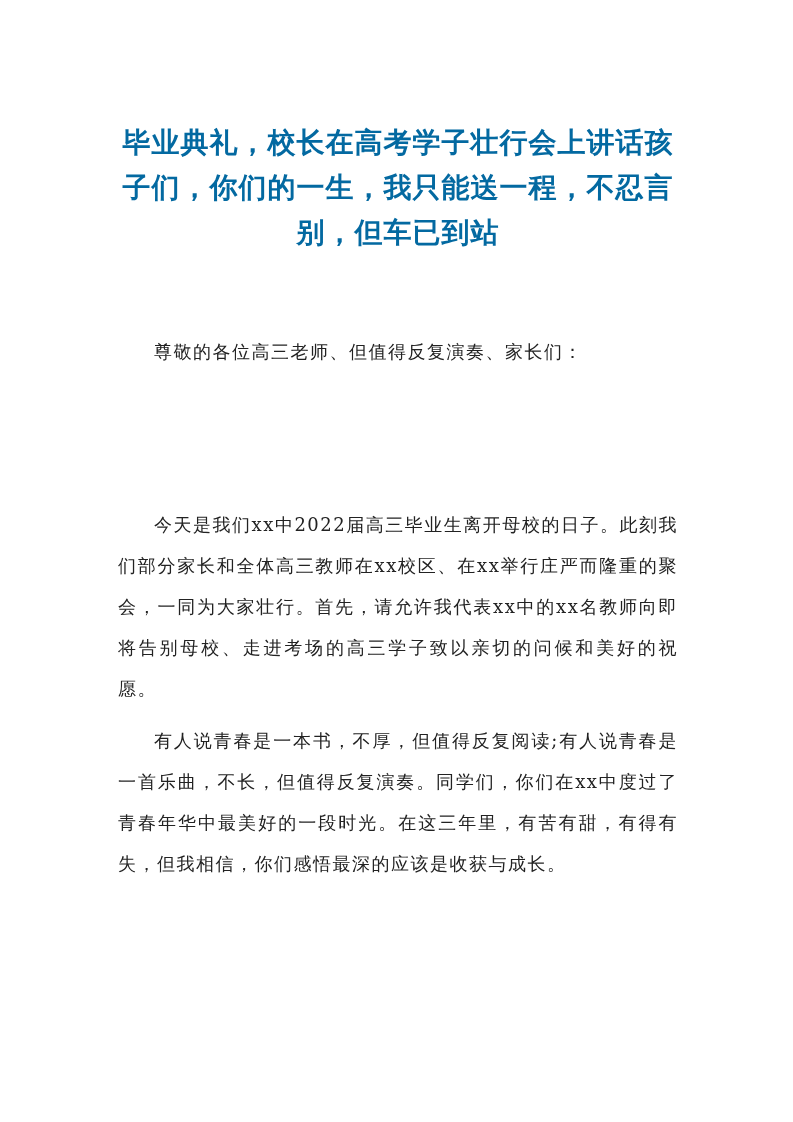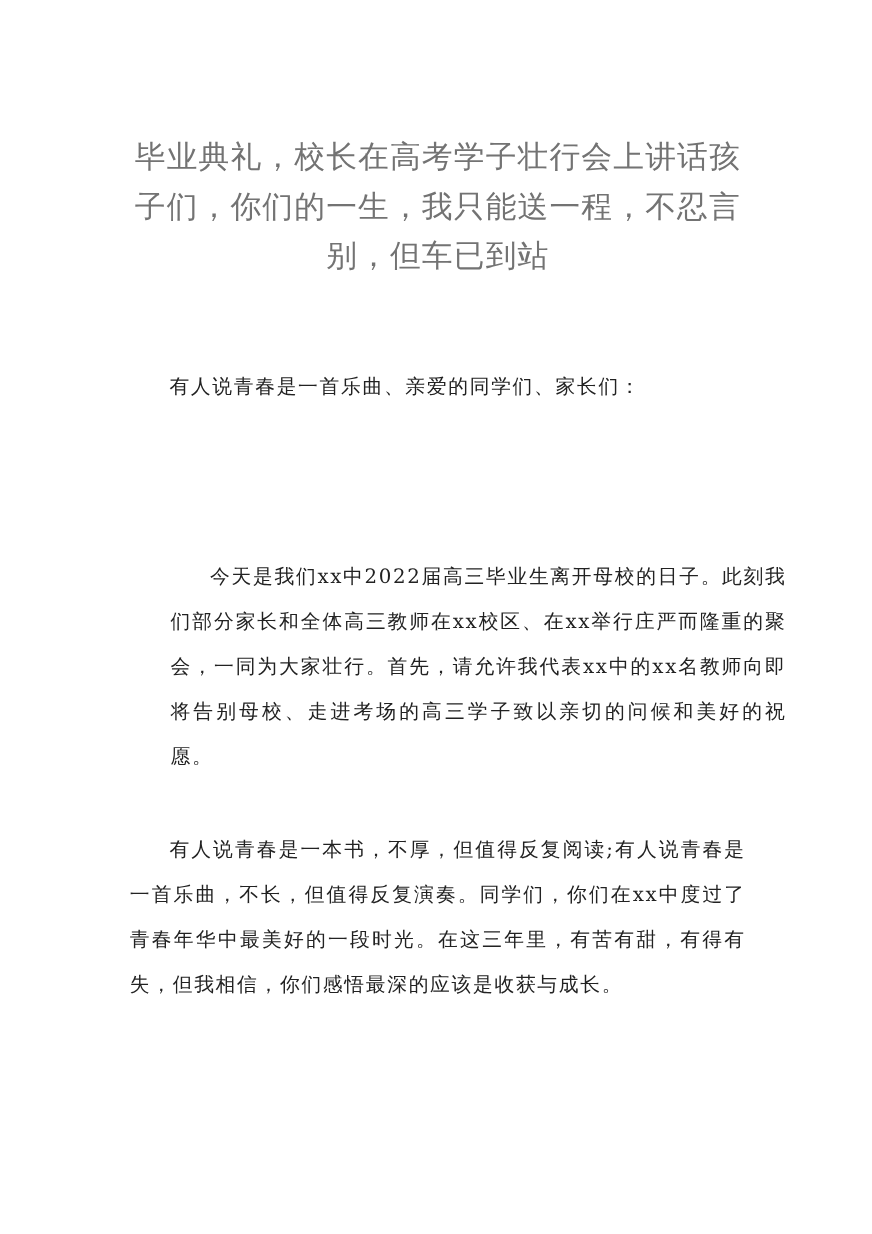--- a/index.html
+++ b/index.html
@@ -1,34 +1,34 @@
 <!DOCTYPE html>
 <html><head>
 <meta charset="utf-8">
 <style>
   html, body { margin: 0; padding: 0; background: #ffffff; }
   body { width: 793px; height: 1122px; position: relative; overflow: hidden; color: #111; }
   .page { position: absolute; left: 0; top: 0; width: 793px; height: 1122px; }
   .title {
     position: absolute; left: 112px; top: 120px; width: 572px;
     font-family: "DejaVu Sans", sans-serif; font-size: 28px; line-height: 45px;
-    text-align: center; color: #737373; letter-spacing: 1px; margin: 0; font-weight: normal;
+    text-align: center; color: #0369a1; letter-spacing: 1px; margin: 0; font-weight: bold;
   }
   .para {
     position: absolute; left: 118px; width: 560px;
     font-family: "DejaVu Serif", serif; font-size: 18px; line-height: 41px;
     color: #222; text-align: justify; text-indent: 2em; margin: 0;
     letter-spacing: 1.5px;
   }
   .p-salute { top: 331px; }
   .p-greet { top: 418px; }
-  .p-one { top: 504px; margin-left: 37px; }
-  .p-two { top: 752px; }
+  .p-one { top: 504px; }
+  .p-two { top: 720px; }
 </style>
 </head>
 <body>
 
 <div class="page">
   <h1 class="title">毕业典礼，校长在高考学子壮行会上讲话孩子们，你们的一生，我只能送一程，不忍言别，但车已到站</h1>
-  <p class="para p-salute">有人说青春是一首乐曲、亲爱的同学们、家长们：</p>
+  <p class="para p-salute">尊敬的各位高三老师、但值得反复演奏、家长们：</p>
   <p class="para p-one">今天是我们xx中2022届高三毕业生离开母校的日子。此刻我们部分家长和全体高三教师在xx校区、在xx举行庄严而隆重的聚会，一同为大家壮行。首先，请允许我代表xx中的xx名教师向即将告别母校、走进考场的高三学子致以亲切的问候和美好的祝愿。</p>
   <p class="para p-two">有人说青春是一本书，不厚，但值得反复阅读;有人说青春是一首乐曲，不长，但值得反复演奏。同学们，你们在xx中度过了青春年华中最美好的一段时光。在这三年里，有苦有甜，有得有失，但我相信，你们感悟最深的应该是收获与成长。</p>
 </div>
 
 </body></html>

